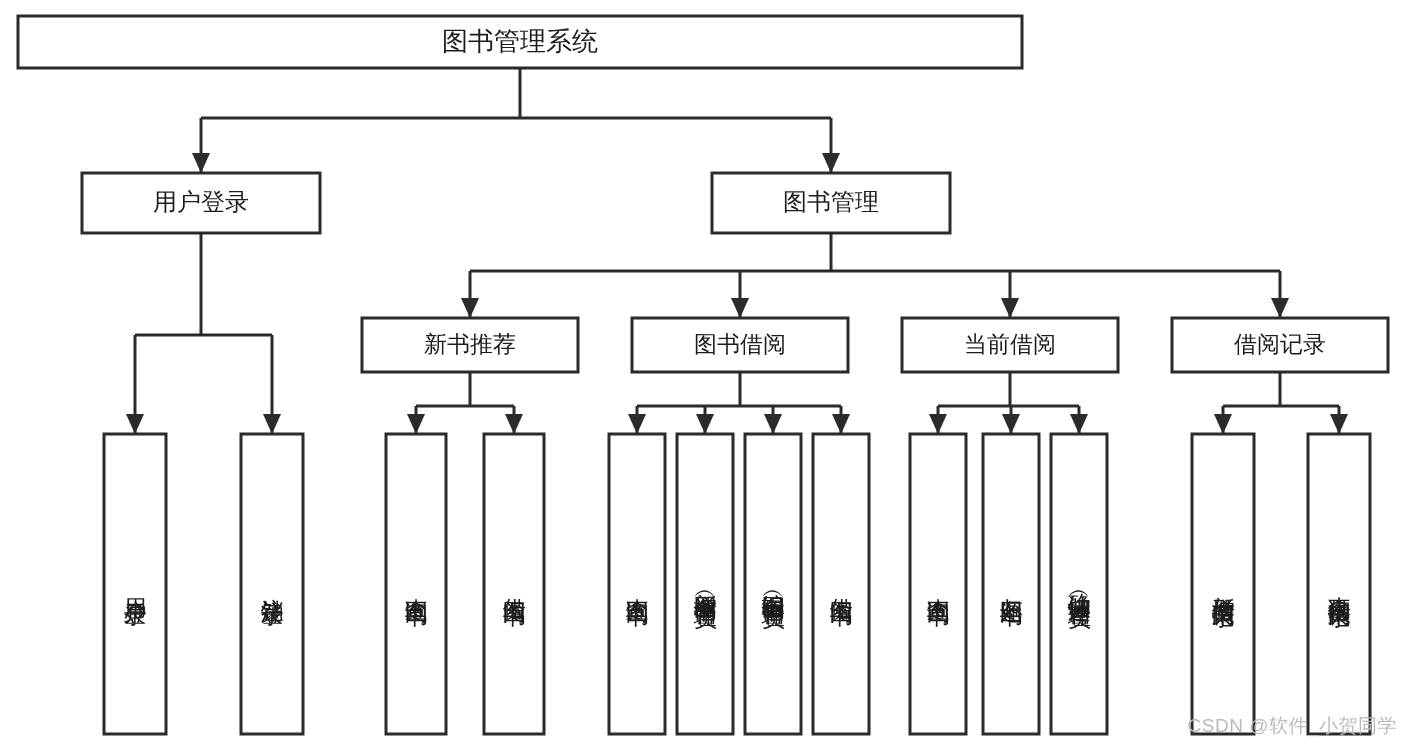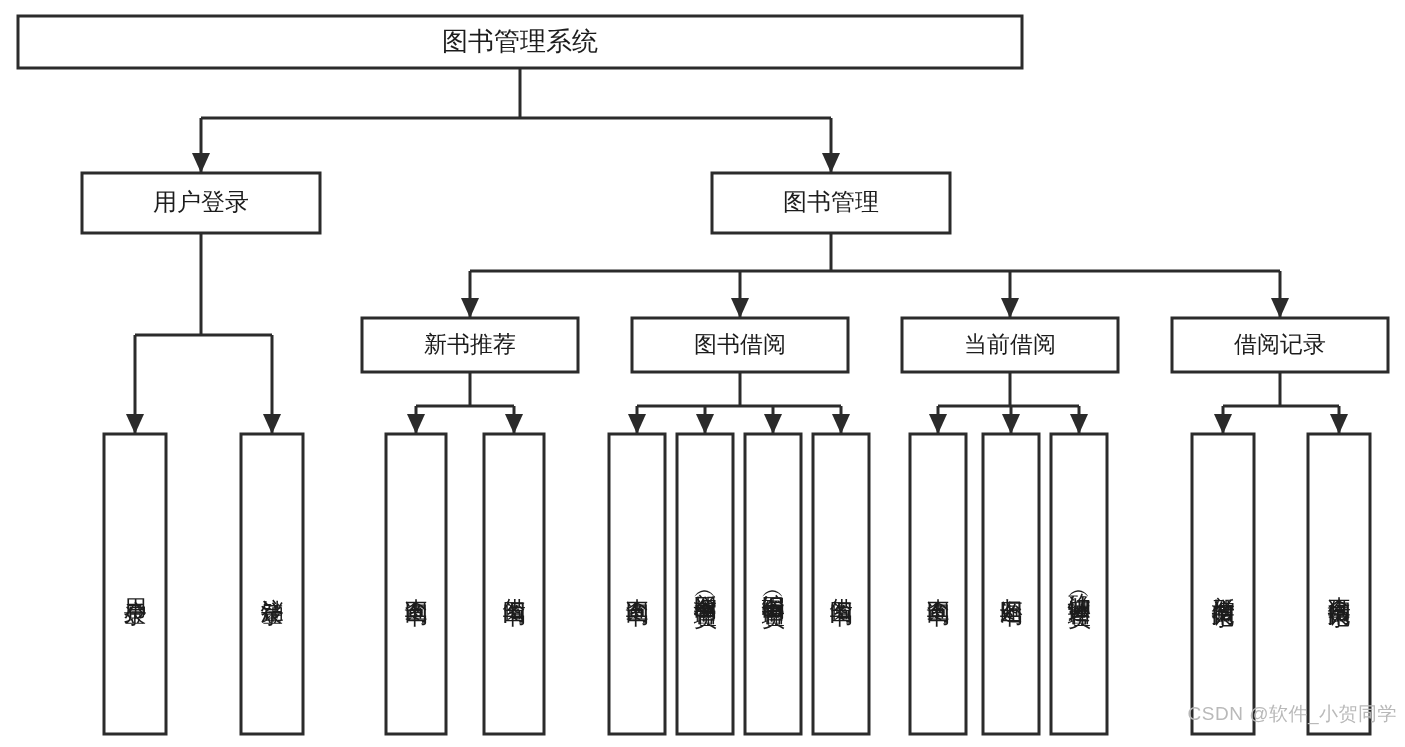--- a/index.html
+++ b/index.html
@@ -32,21 +32,21 @@
     font-size:23px;
     line-height:1.02;
     letter-spacing:2px;
     color:#1c1c1c;
     white-space:nowrap;
     pointer-events:none;
   }
   .watermark{
     position:absolute;
     right:8px;
-    bottom:20px;
+    bottom:8px;
     font-family:"Liberation Sans","DejaVu Sans",sans-serif;
     font-size:19px;
     color:#b9b9b9;
     letter-spacing:0.5px;
     white-space:nowrap;
   }
 </style>
 </head>
 <body>
 

